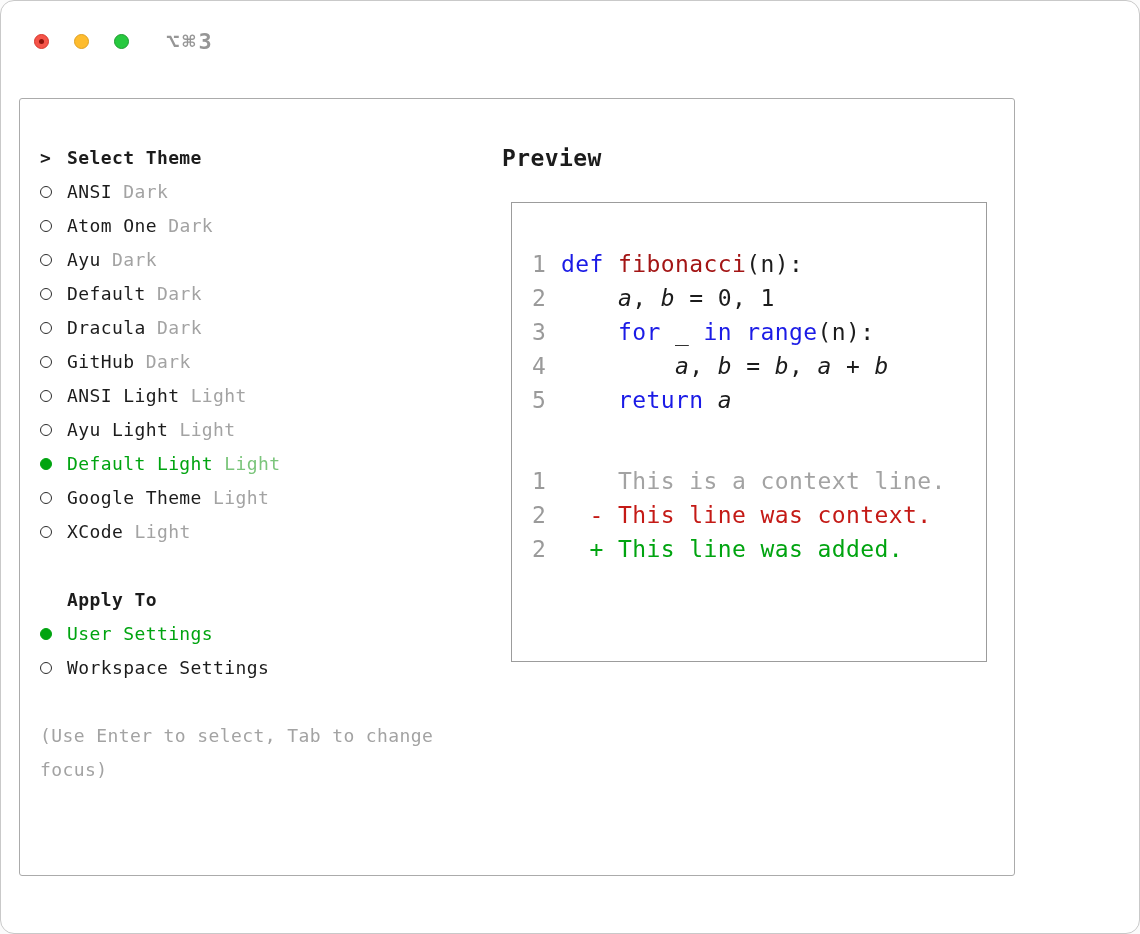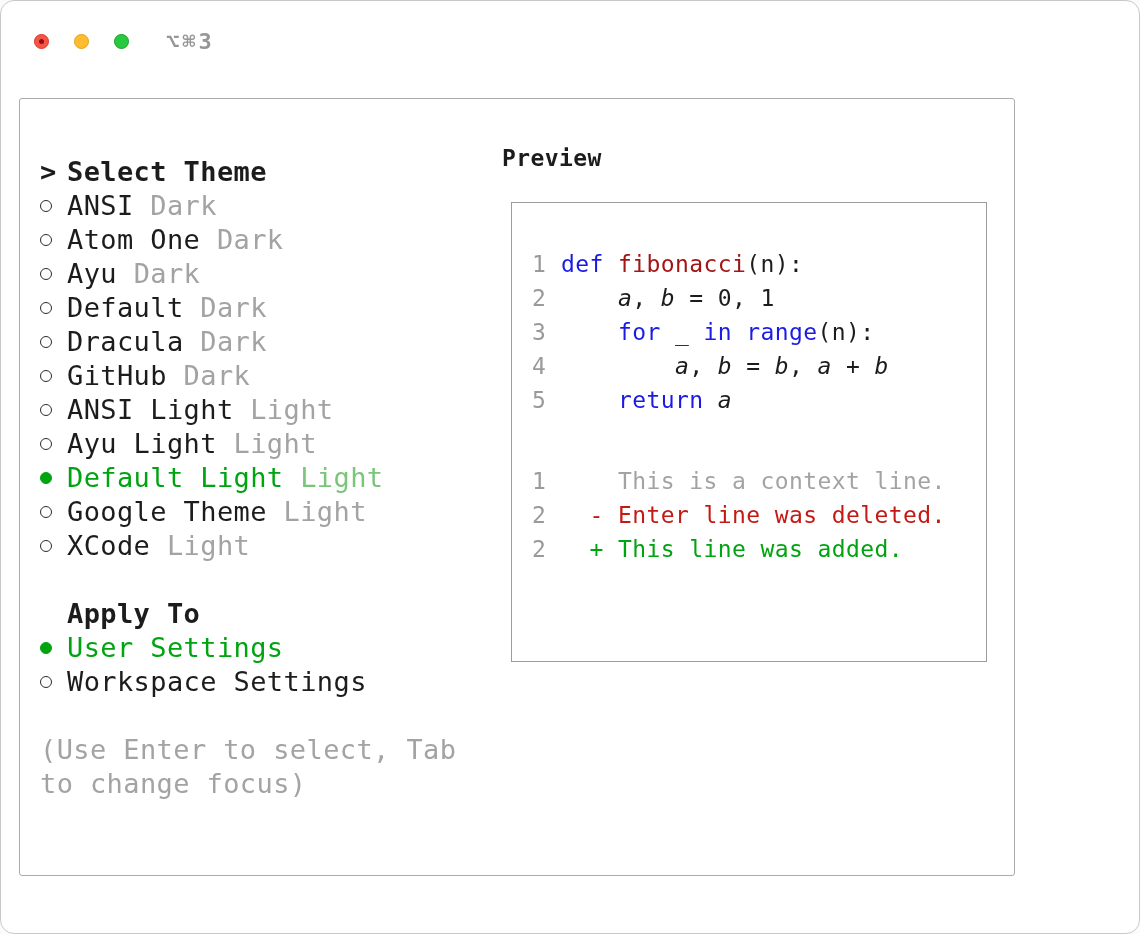--- a/index.html
+++ b/index.html
@@ -17,22 +17,22 @@
                       border-radius:50%; background:#8e130c; }
   .light.yellow { background:#febc2e; border:1px solid #e0a123; }
   .light.green  { background:#27c93f; border:1px solid #1f9c30; }
   .shortcut { margin-left:12px; color:#969696; font-size:22px; font-weight:bold; letter-spacing:3px; }
 
   
   .panel { position:absolute; left:18px; top:97px; width:996px; height:778px;
            background:#fff; border:1px solid #ababab; border-radius:3px; }
 
   
-  .left-col { position:absolute; left:20px; top:56px; width:430px;
-              font-size:27px; line-height:34px; letter-spacing:0.4px; }
+  .left-col { position:absolute; left:20px; top:42px; width:430px;
+              font-size:18px; line-height:34px; letter-spacing:0.4px; }
   .icon-cell { display:inline-block; width:27px; }
   .header-row { font-weight:bold; }
   .radio { display:inline-block; width:12px; height:12px; border-radius:50%;
            border:1.5px solid #2c2c2c; vertical-align:middle; margin-top:-3px; }
   .row.sel .radio { background:var(--accent-green); border-color:var(--accent-green); }
   .row .nm { color:inherit; }
   .row.sel .nm { color:var(--accent-green); }
   .variant { color:var(--muted-gray); }
   .row.sel .variant { color:var(--selected-variant-green); }
   .apply-header { margin-top:34px; padding-left:27px; font-weight:bold; }
@@ -104,20 +104,20 @@
       <div class="preview-box">
         <div id="code-lines">
             <div class="cl"><span class="ln">1</span><span class="tk-k">def</span><span class="tk-p"> </span><span class="tk-f">fibonacci</span><span class="tk-p">(n):</span></div>
             <div class="cl"><span class="ln">2</span><span class="tk-p">    </span><span class="tk-v">a</span><span class="tk-p">, </span><span class="tk-v">b</span><span class="tk-p"> = 0, 1</span></div>
             <div class="cl"><span class="ln">3</span><span class="tk-p">    </span><span class="tk-k">for</span><span class="tk-p"> _ </span><span class="tk-k">in</span><span class="tk-p"> </span><span class="tk-k">range</span><span class="tk-p">(n):</span></div>
             <div class="cl"><span class="ln">4</span><span class="tk-p">        </span><span class="tk-v">a</span><span class="tk-p">, </span><span class="tk-v">b</span><span class="tk-p"> = </span><span class="tk-v">b</span><span class="tk-p">, </span><span class="tk-v">a</span><span class="tk-p"> + </span><span class="tk-v">b</span></div>
             <div class="cl"><span class="ln">5</span><span class="tk-p">    </span><span class="tk-k">return</span><span class="tk-p"> </span><span class="tk-v">a</span></div>
           </div>
         <div id="diff-lines">
             <div class="cl ctx"><span class="ln">1</span><span>    This is a context line.</span></div>
-            <div class="cl del"><span class="ln">2</span><span>  - Enter line was deleted.</span></div>
+            <div class="cl del"><span class="ln">2</span><span>  - This line was context.</span></div>
             <div class="cl add"><span class="ln">2</span><span>  + This line was added.</span></div>
           </div>
       </div>
     </div>
 
   </div>
 </div>
 
 </body></html>

